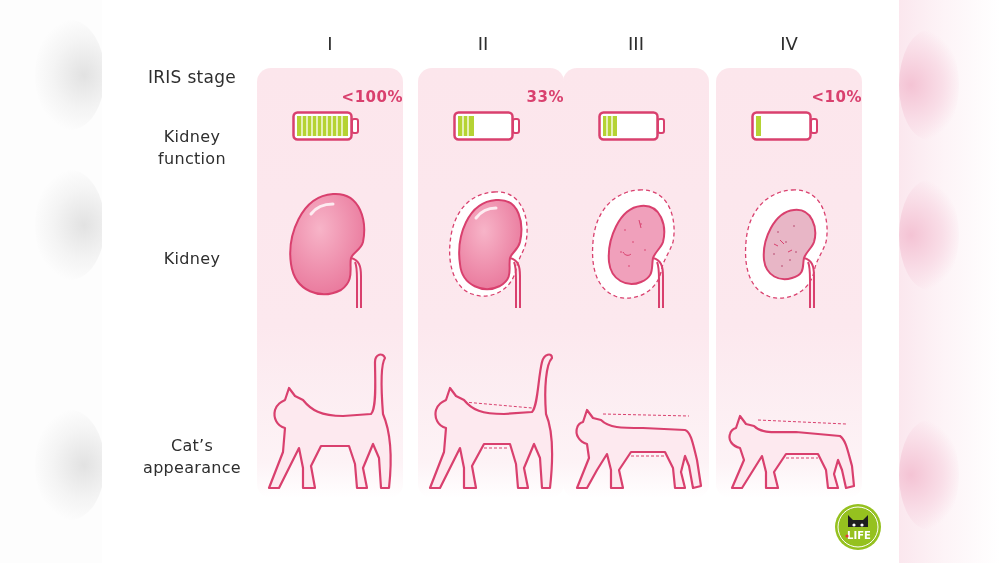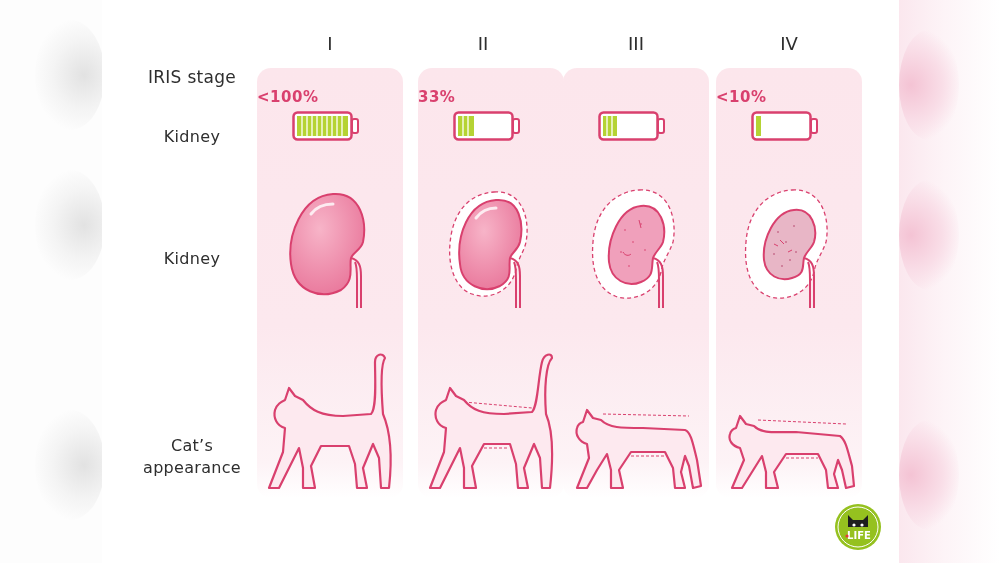--- a/index.html
+++ b/index.html
@@ -5,21 +5,21 @@
   html,body{margin:0;padding:0;}
   body{width:1000px;height:563px;overflow:hidden;background:#ffffff;position:relative;font-family:"DejaVu Sans","Liberation Sans",sans-serif;}
   .side-left{position:absolute;left:0;top:0;width:102px;height:563px;background:#fdfdfd;}
   .side-left .blob{position:absolute;left:35px;width:70px;height:110px;border-radius:50%;background:radial-gradient(ellipse at 70% 50%,#e2e2e2 0%,#f4f4f4 45%,rgba(255,255,255,0) 75%);}
   .side-right{position:absolute;left:899px;top:0;width:101px;height:563px;background:linear-gradient(90deg,#fbe7ee 0%,#fdf4f7 45%,#ffffff 100%);}
   .side-right .blob{position:absolute;left:0;width:60px;height:110px;border-radius:50%;background:radial-gradient(ellipse at 20% 50%,#f4c3d4 0%,#f9dde7 45%,rgba(255,255,255,0) 75%);}
   .canvas{position:absolute;left:102px;top:0;width:797px;height:563px;background:#ffffff;}
   .row-label{position:absolute;width:120px;text-align:center;color:#2e2e2e;font-size:16px;line-height:22px;letter-spacing:0.3px;margin-top:30px;}
   .stage-head{position:absolute;top:33px;width:146px;text-align:center;color:#2e2e2e;font-size:18px;}
   .col{position:absolute;top:68px;width:146px;height:430px;border-radius:14px;background:linear-gradient(180deg,#fce6ec 0%,#fce8ee 60%,#fdf3f6 92%,#ffffff 100%);}
-  .pct{position:absolute;top:20px;left:0;width:146px;text-align:left;color:#d9406e;font-weight:bold;font-size:15px;letter-spacing:0.5px;}
+  .pct{position:absolute;top:20px;left:0;width:146px;text-align:right;color:#d9406e;font-weight:bold;font-size:15px;letter-spacing:0.5px;}
   .battery{position:absolute;top:43px;left:35px;width:68px;height:30px;}
   .kidney{position:absolute;top:112px;left:18px;width:110px;height:130px;}
   .cat{position:absolute;top:280px;left:6px;width:136px;height:150px;}
   .logo{position:absolute;left:834px;top:503px;width:48px;height:48px;}
 </style>
 </head>
 <body>
 
 <div class="side-left">
   <div class="blob" style="top:20px"></div>
@@ -30,20 +30,21 @@
   <div class="blob" style="top:30px"></div>
   <div class="blob" style="top:180px"></div>
   <div class="blob" style="top:420px"></div>
 </div>
 
 <div class="canvas">
 
   <div class="row-label" style="left:30px;top:36px;font-size:17px;">IRIS stage</div>
   <div class="row-label" style="left:30px;top:96px;">
     <div>Kidney</div>
+    <div>function</div>
   </div>
   <div class="row-label" style="left:30px;top:218px;">
     <div>Kidney</div>
   </div>
   <div class="row-label" style="left:30px;top:405px;">
     <div>Cat’s</div>
     <div>appearance</div>
   </div>
 
   <div class="stage-head" style="left:155px">I</div>

